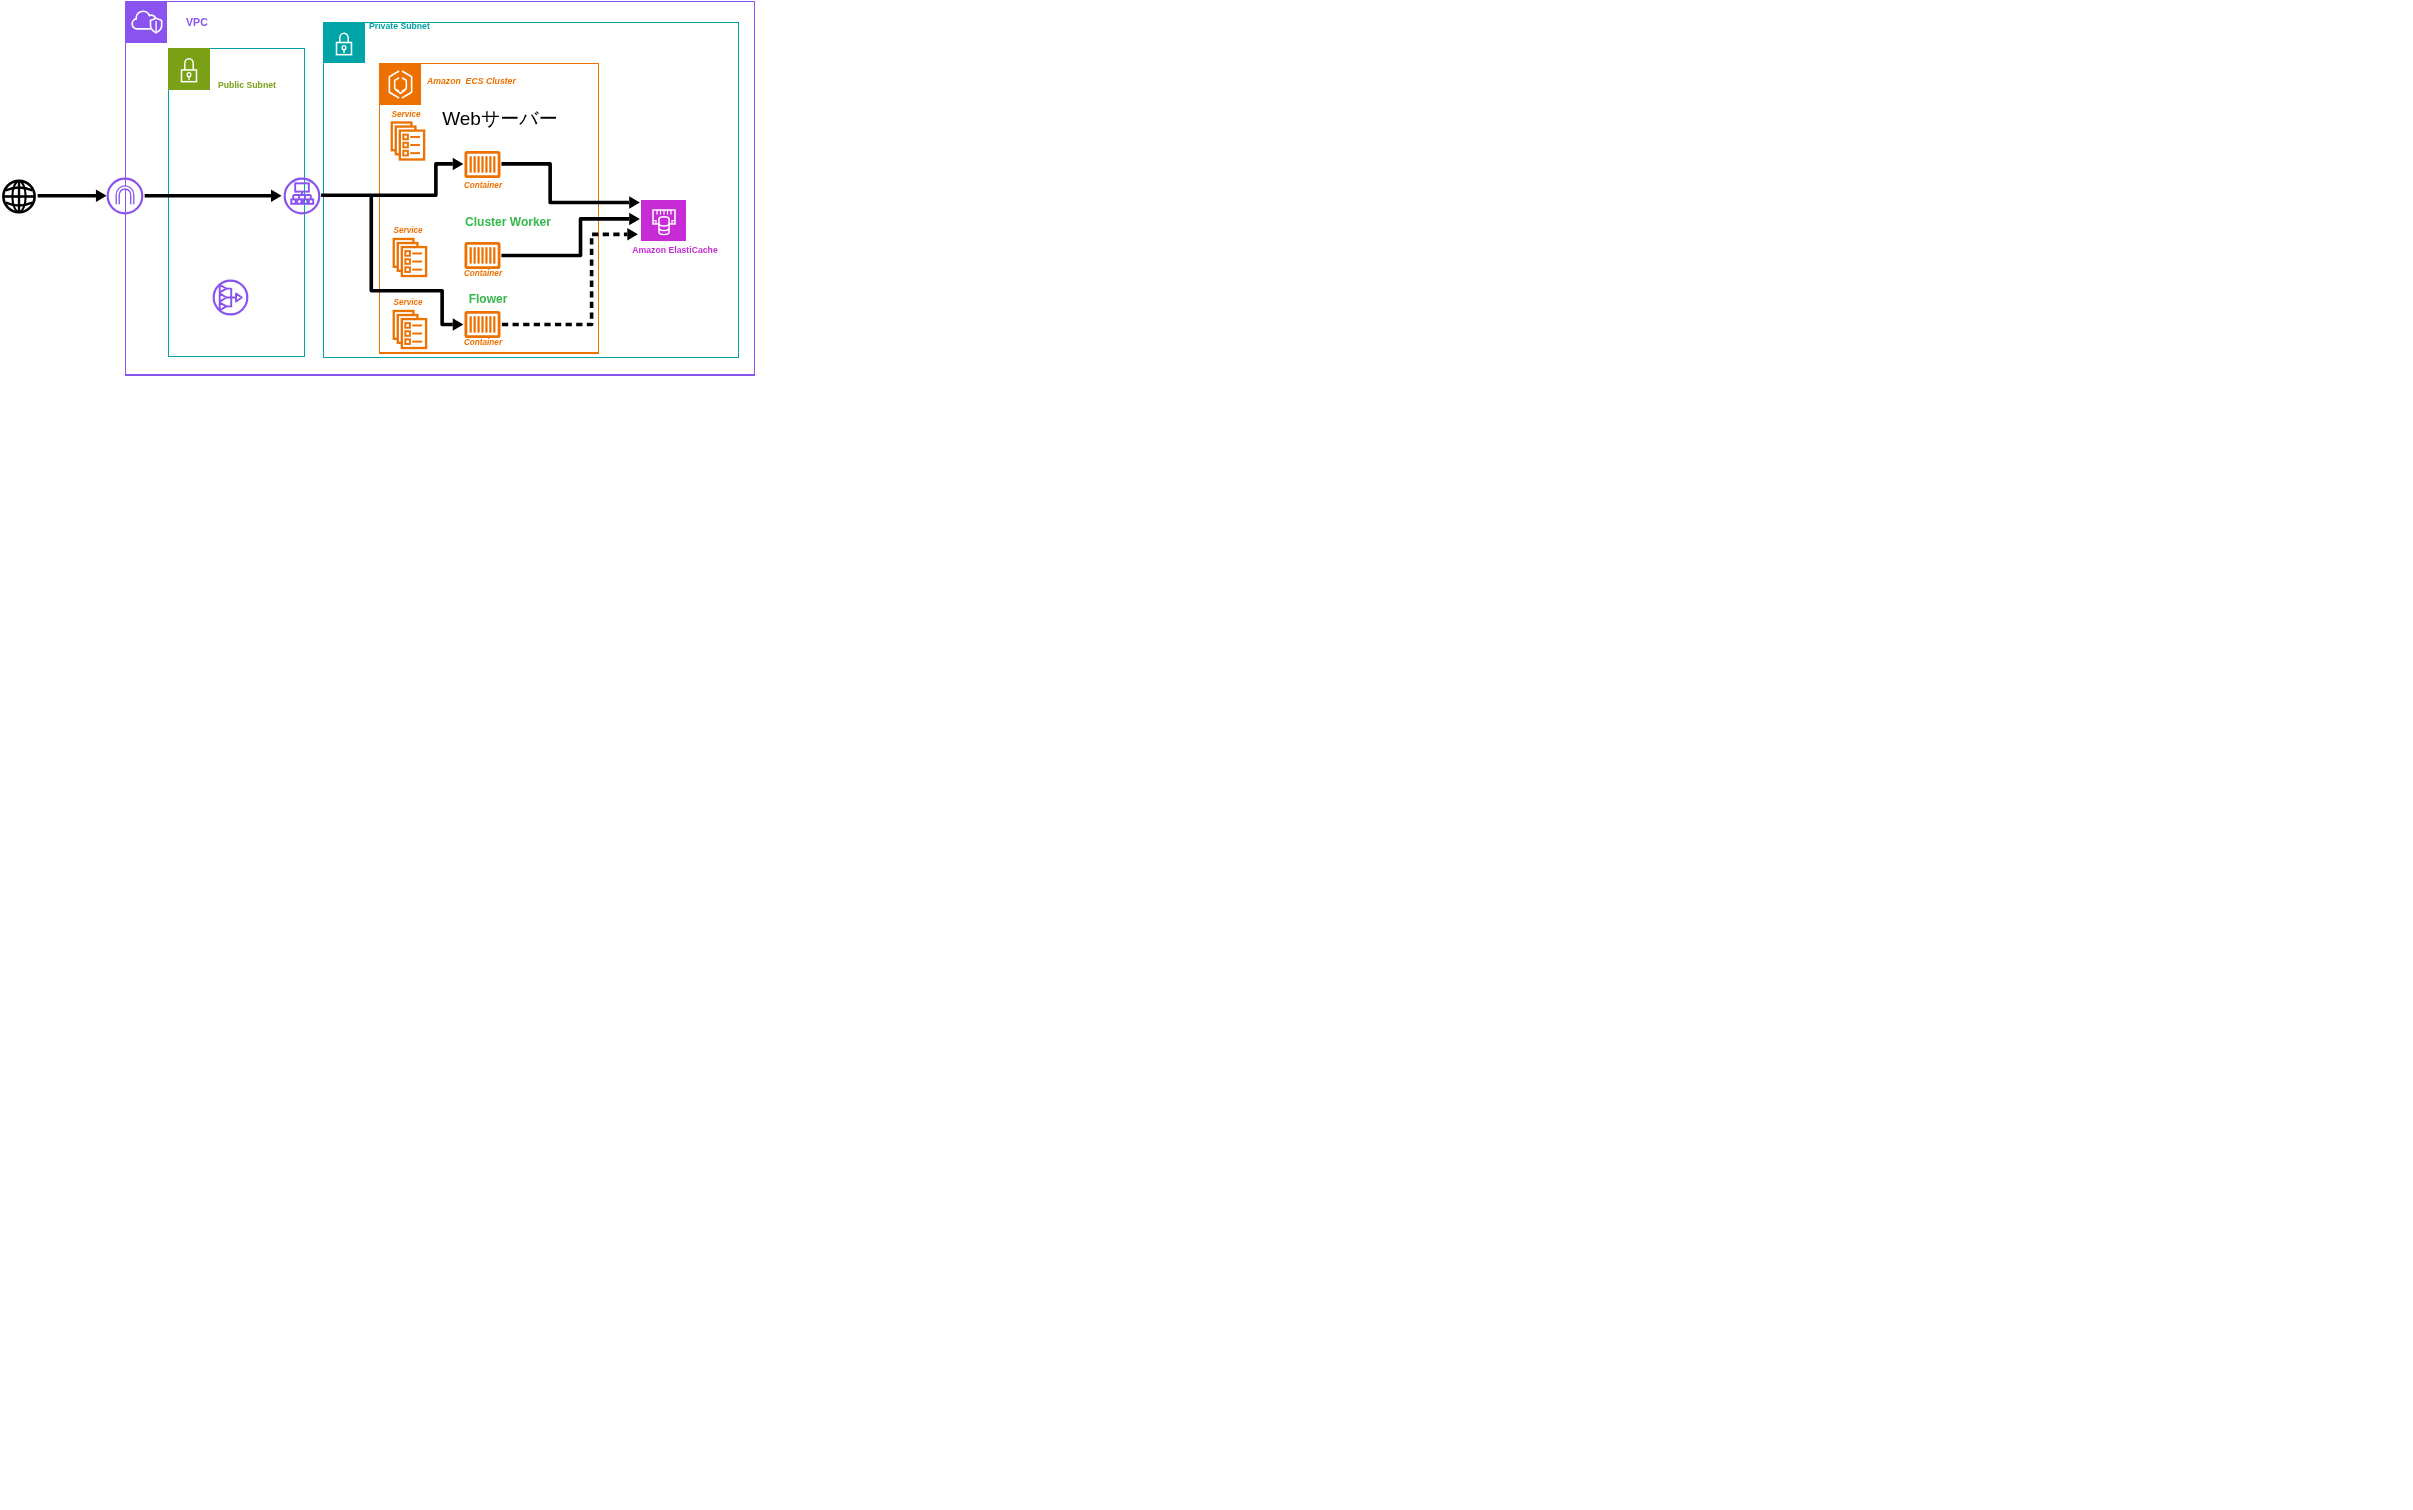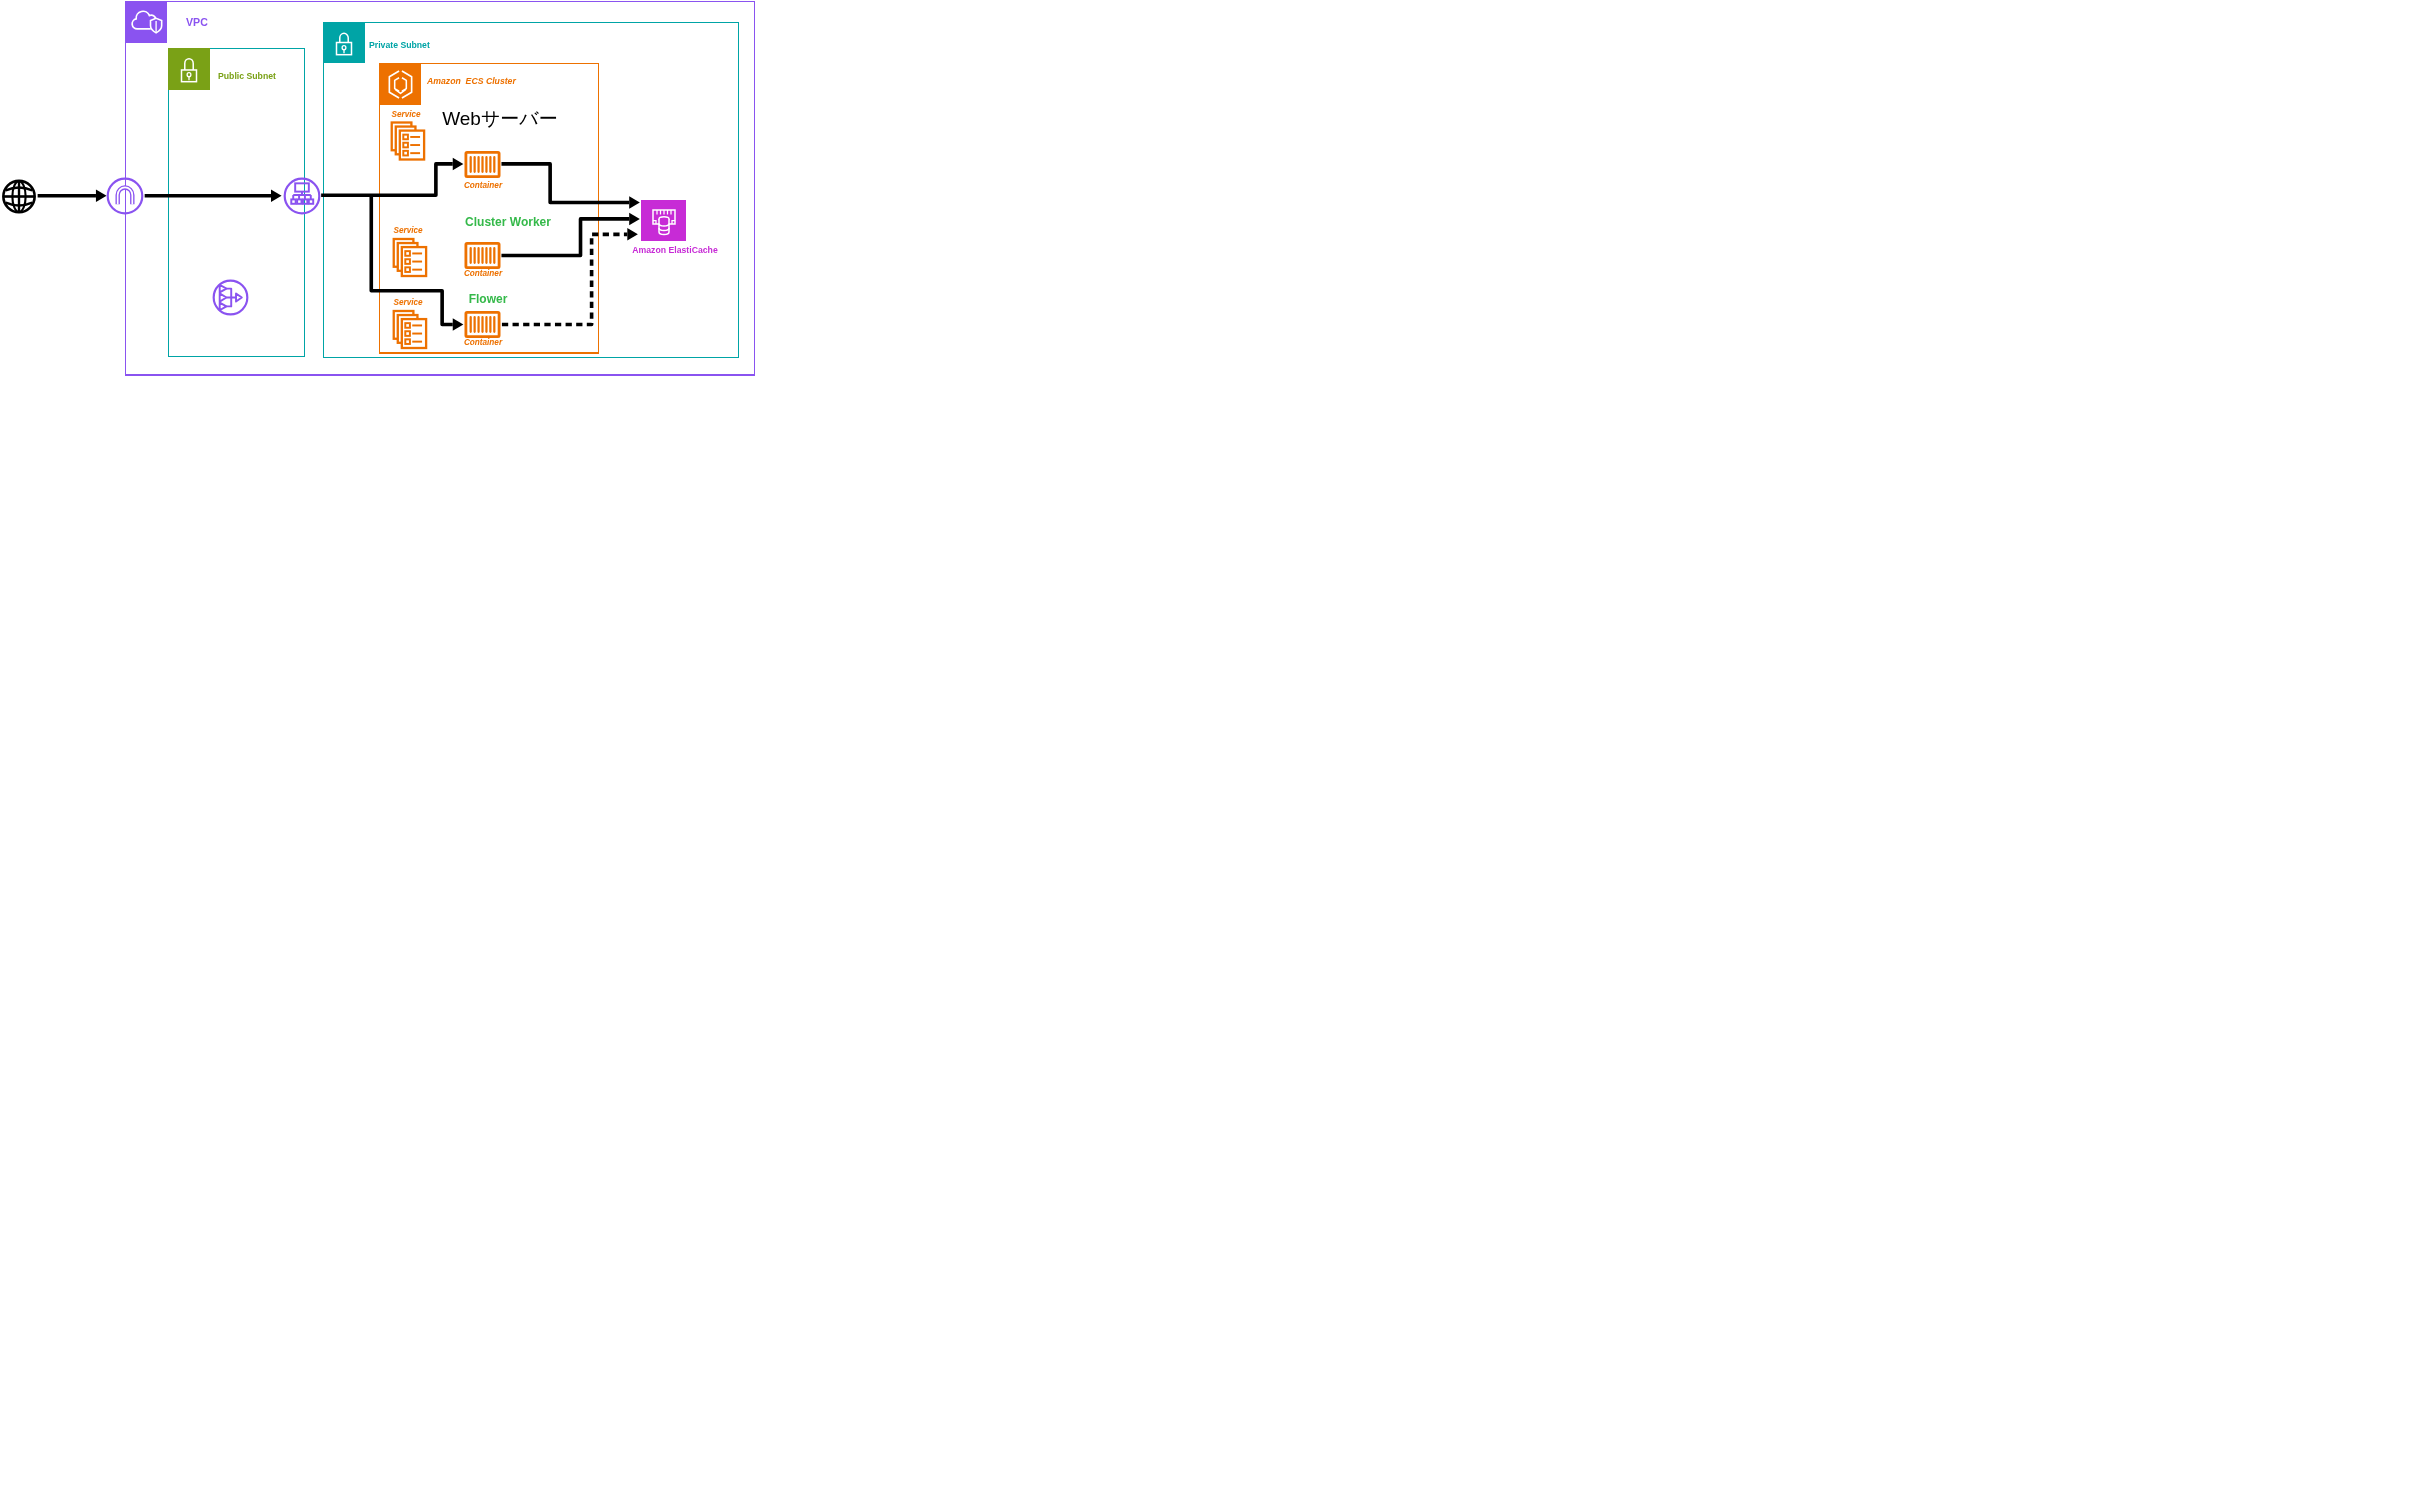--- a/index.html
+++ b/index.html
@@ -104,31 +104,31 @@
   <div class="lbl purple-t" style="left:186px;top:17px;font-size:10.6px;">VPC</div>
 
   <div class="iconsq" style="left:168px;top:48px;width:42px;height:42px;background:var(--green);">
     <svg width="30" height="31" viewBox="0 0 64 64" fill="none" stroke="#fff">
       <path d="M23,33 V19 a9,10 0 0 1 18,0 V33" stroke-width="3.2"></path>
       <rect x="16" y="33" width="32" height="25" stroke-width="3.2"></rect>
       <ellipse cx="32" cy="43" rx="4" ry="4.5" stroke-width="2.8"></ellipse>
       <line x1="32" y1="47.5" x2="32" y2="55" stroke-width="2.8"></line>
     </svg>
   </div>
-  <div class="lbl green-t" style="left:218px;top:72px;font-size:8.7px;">Public Subnet</div>
+  <div class="lbl green-t" style="left:218px;top:81px;font-size:8.7px;">Public Subnet</div>
 
   <div class="iconsq" style="left:323px;top:22px;width:42px;height:41px;background:var(--teal);">
     <svg width="30" height="31" viewBox="0 0 64 64" fill="none" stroke="#fff">
       <path d="M23,32 V22 a9,9.5 0 0 1 18,0 V32" stroke-width="3.2"></path>
       <rect x="16" y="32" width="32" height="26" stroke-width="3.2"></rect>
       <ellipse cx="32" cy="43" rx="4" ry="4.5" stroke-width="2.8"></ellipse>
       <line x1="32" y1="47.5" x2="32" y2="55" stroke-width="2.8"></line>
     </svg>
   </div>
-  <div class="lbl teal-t" style="left:369px;top:41px;font-size:8.7px;">Private Subnet</div>
+  <div class="lbl teal-t" style="left:369px;top:22px;font-size:8.7px;">Private Subnet</div>
 
   <div class="iconsq" style="left:379px;top:63px;width:42px;height:42px;background:var(--orange);">
     <svg width="31" height="31" viewBox="0 0 64 64" fill="none" stroke="#fff" stroke-linejoin="round">
       <path d="M29,4 L9,16 V48 L29,60" stroke-width="3.4"></path>
       <path d="M35,4 L55,16 V48 L35,60" stroke-width="3.4"></path>
       <path d="M29,18 L20,23.5 V40.5 L29,46" stroke-width="3.2"></path>
       <path d="M35,18 L44,23.5 V40.5 L35,46" stroke-width="3.2"></path>
       <path d="M21,42 L32,50.5 L43,42" stroke-width="3.2"></path>
     </svg>
   </div>

